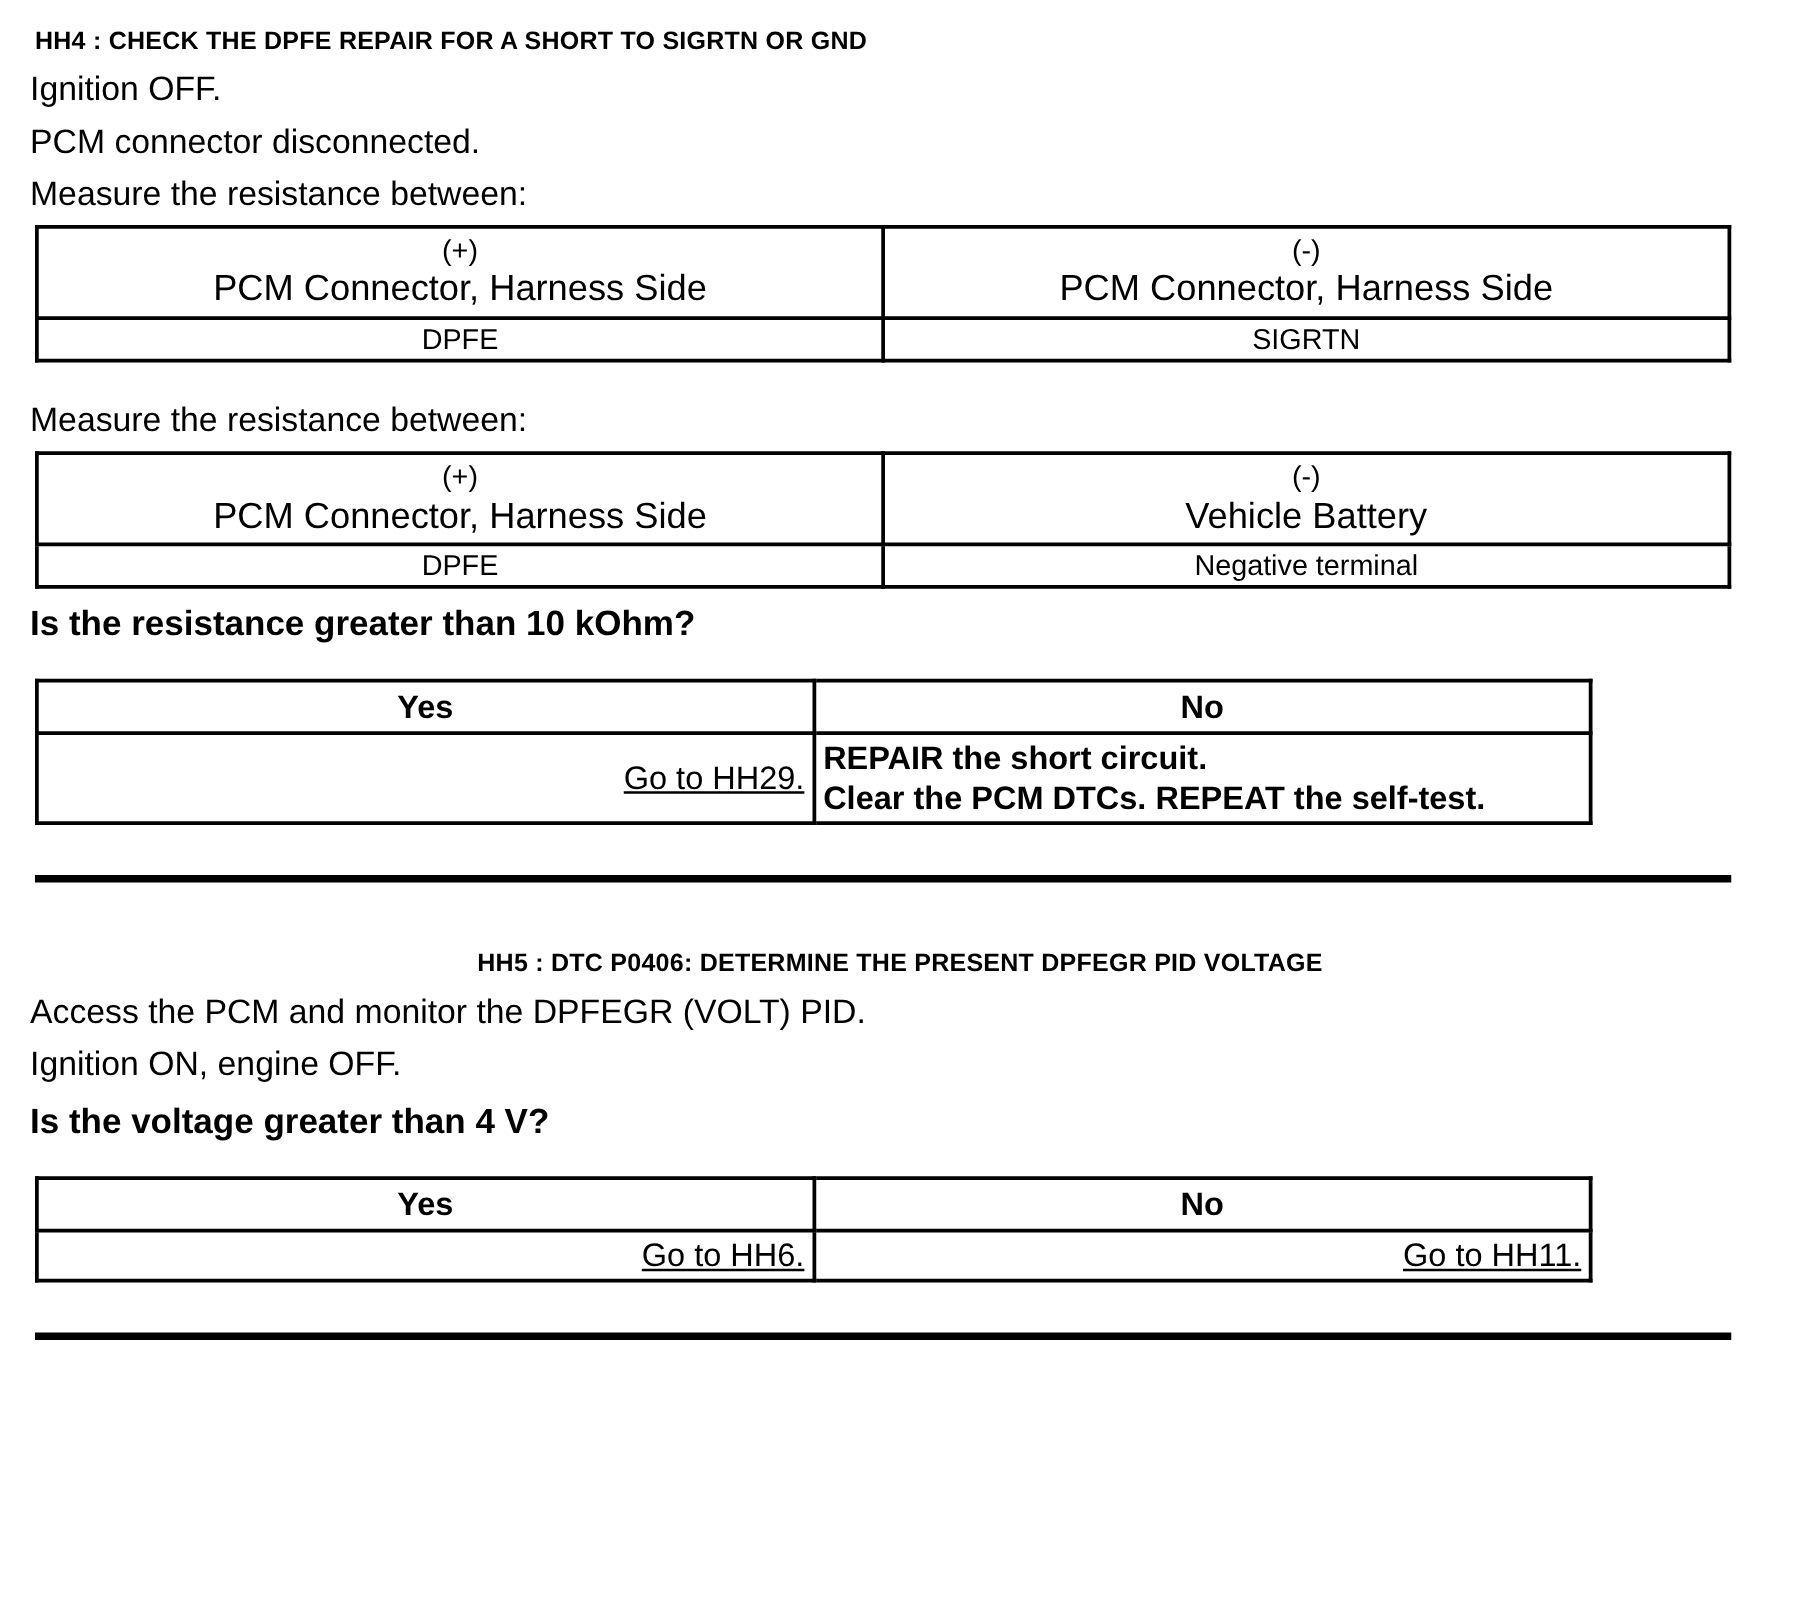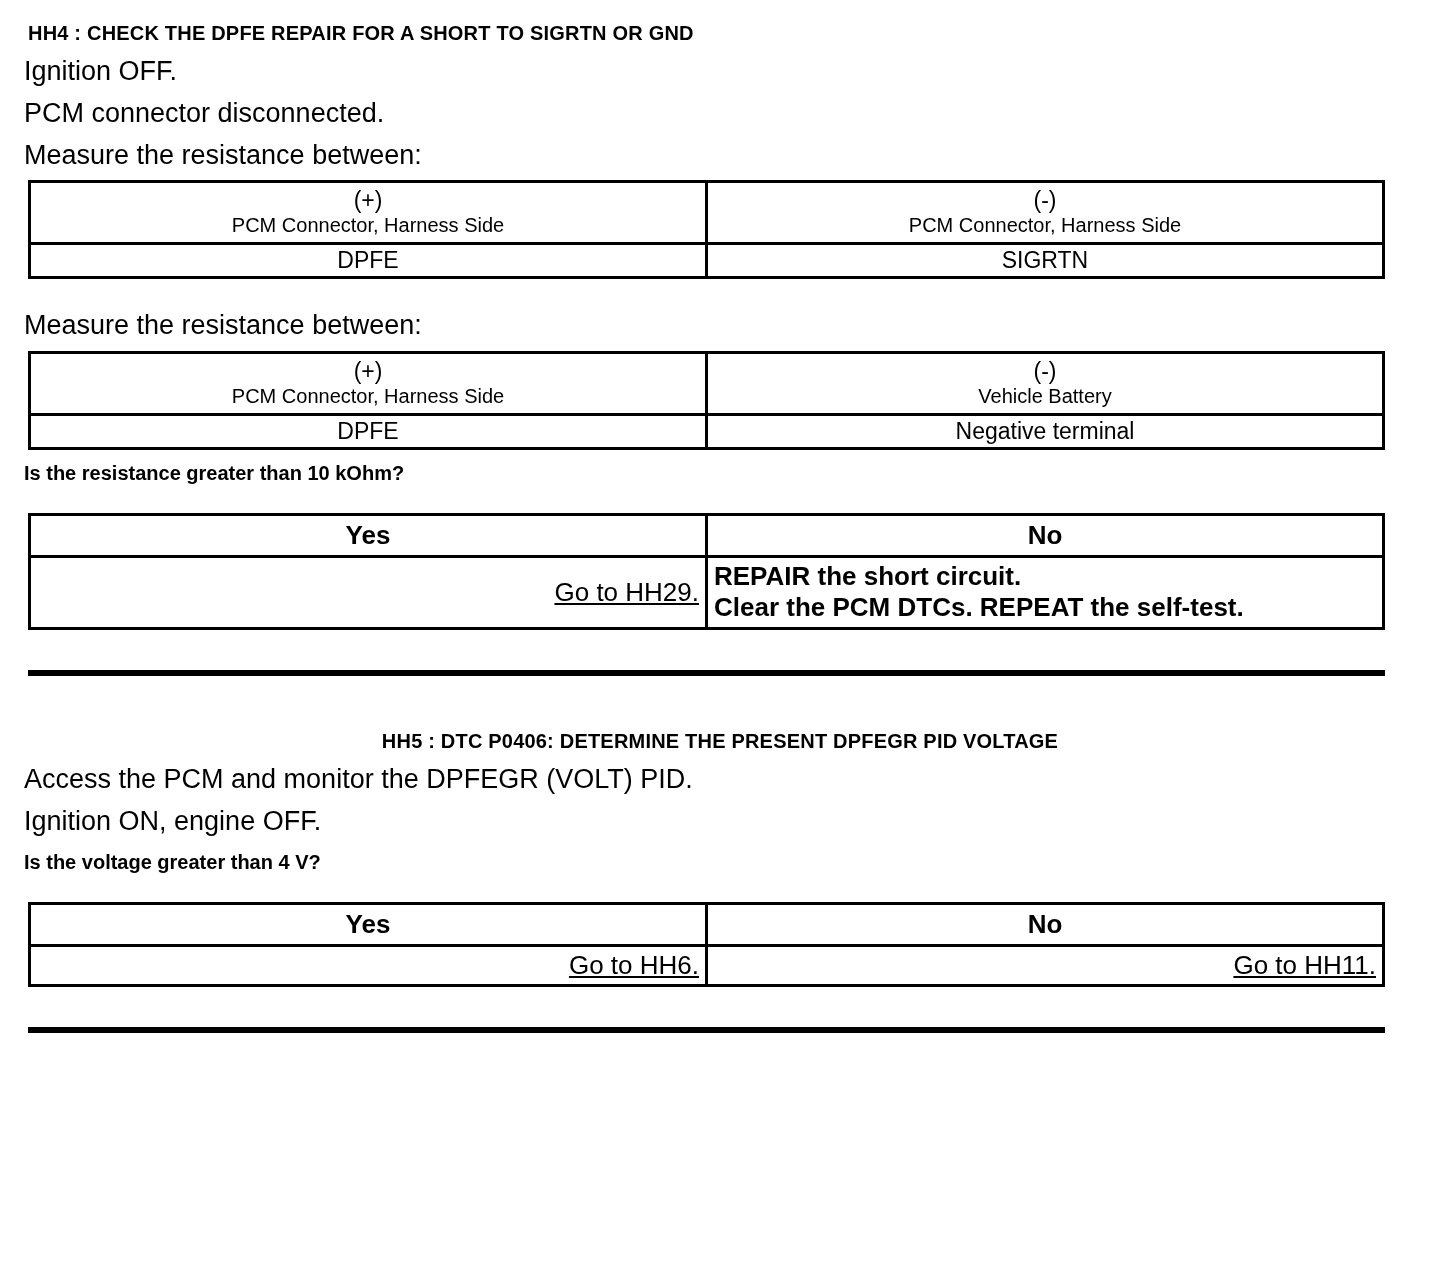--- a/index.html
+++ b/index.html
@@ -24,21 +24,21 @@
     font-weight: bold;
     letter-spacing: 0.2px;
     margin: 6px 0 10px 4px;
   }
   .line {
     font-size: 27px;
     margin: 0 0 8px 0;
     line-height: 1.25;
   }
   .bold-q {
-    font-size: 20px;
+    font-size: 28px;
     font-weight: bold;
     margin: 12px 0 10px 0;
   }
   table.grid {
     border-collapse: collapse;
     width: 1357px;
     margin: 6px 0 4px 4px;
     table-layout: fixed;
   }
   table.grid td {
@@ -51,25 +51,25 @@
   }
   table.grid td.head2 {
     padding: 4px 4px 4px 4px;
   }
   table.grid td .sign {
     display: block;
     font-size: 23px;
   }
   table.grid td .sub {
     display: block;
-    font-size: 20px;
+    font-size: 29px;
   }
   table.yn {
     border-collapse: collapse;
-    width: 1357px;
+    width: 1246px;
     table-layout: fixed;
     margin: 28px 0 0 4px;
   }
   table.yn td {
     border: 3px solid #000000;
     font-size: 26px;
     padding: 3px 6px;
     vertical-align: middle;
   }
   table.yn td.hdr {

